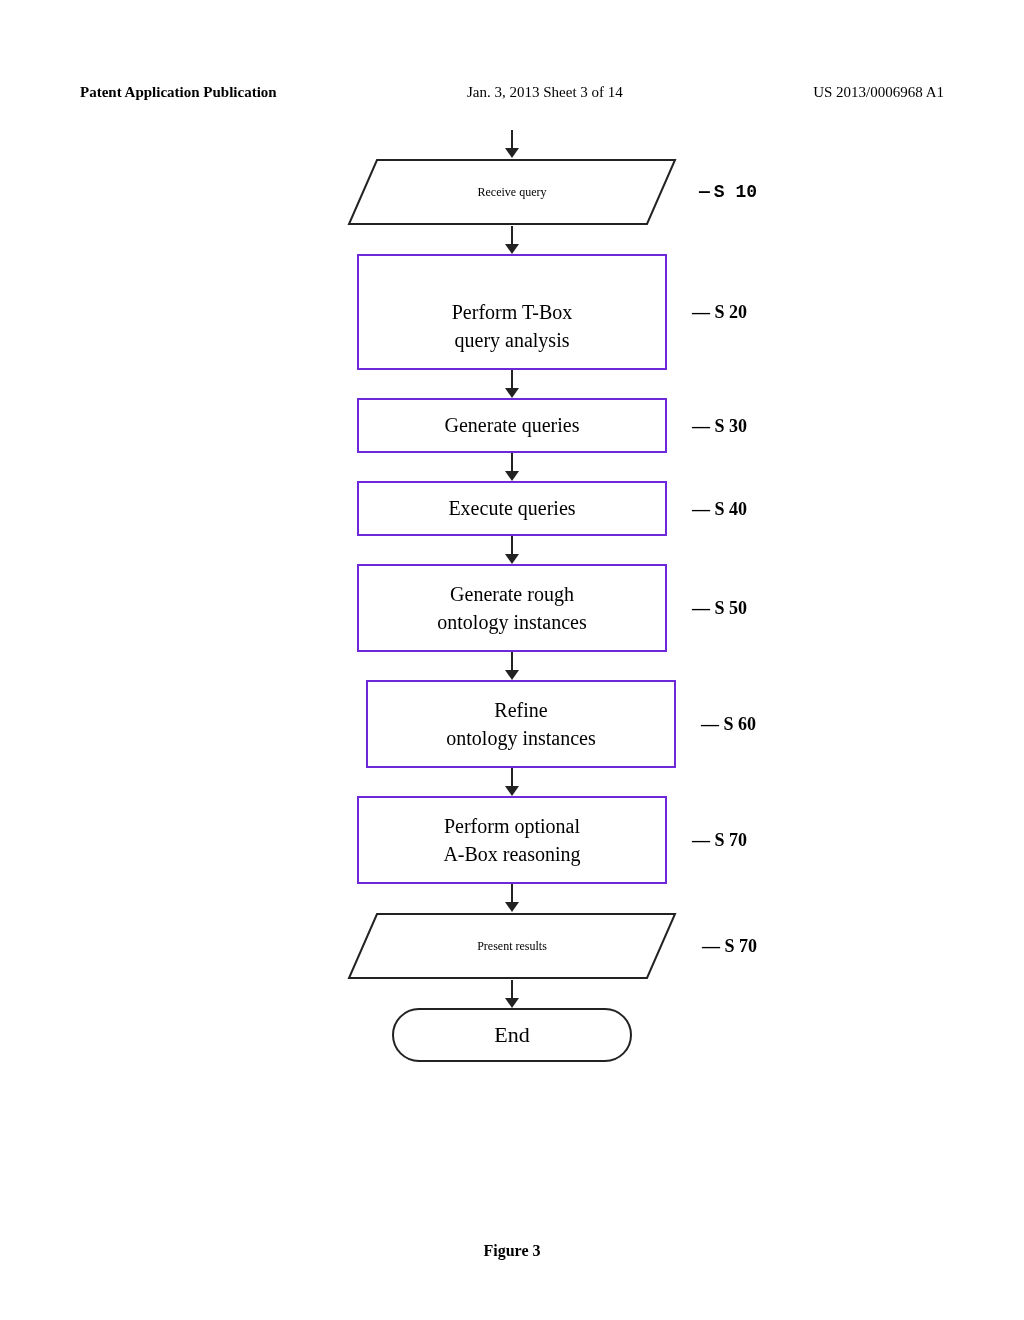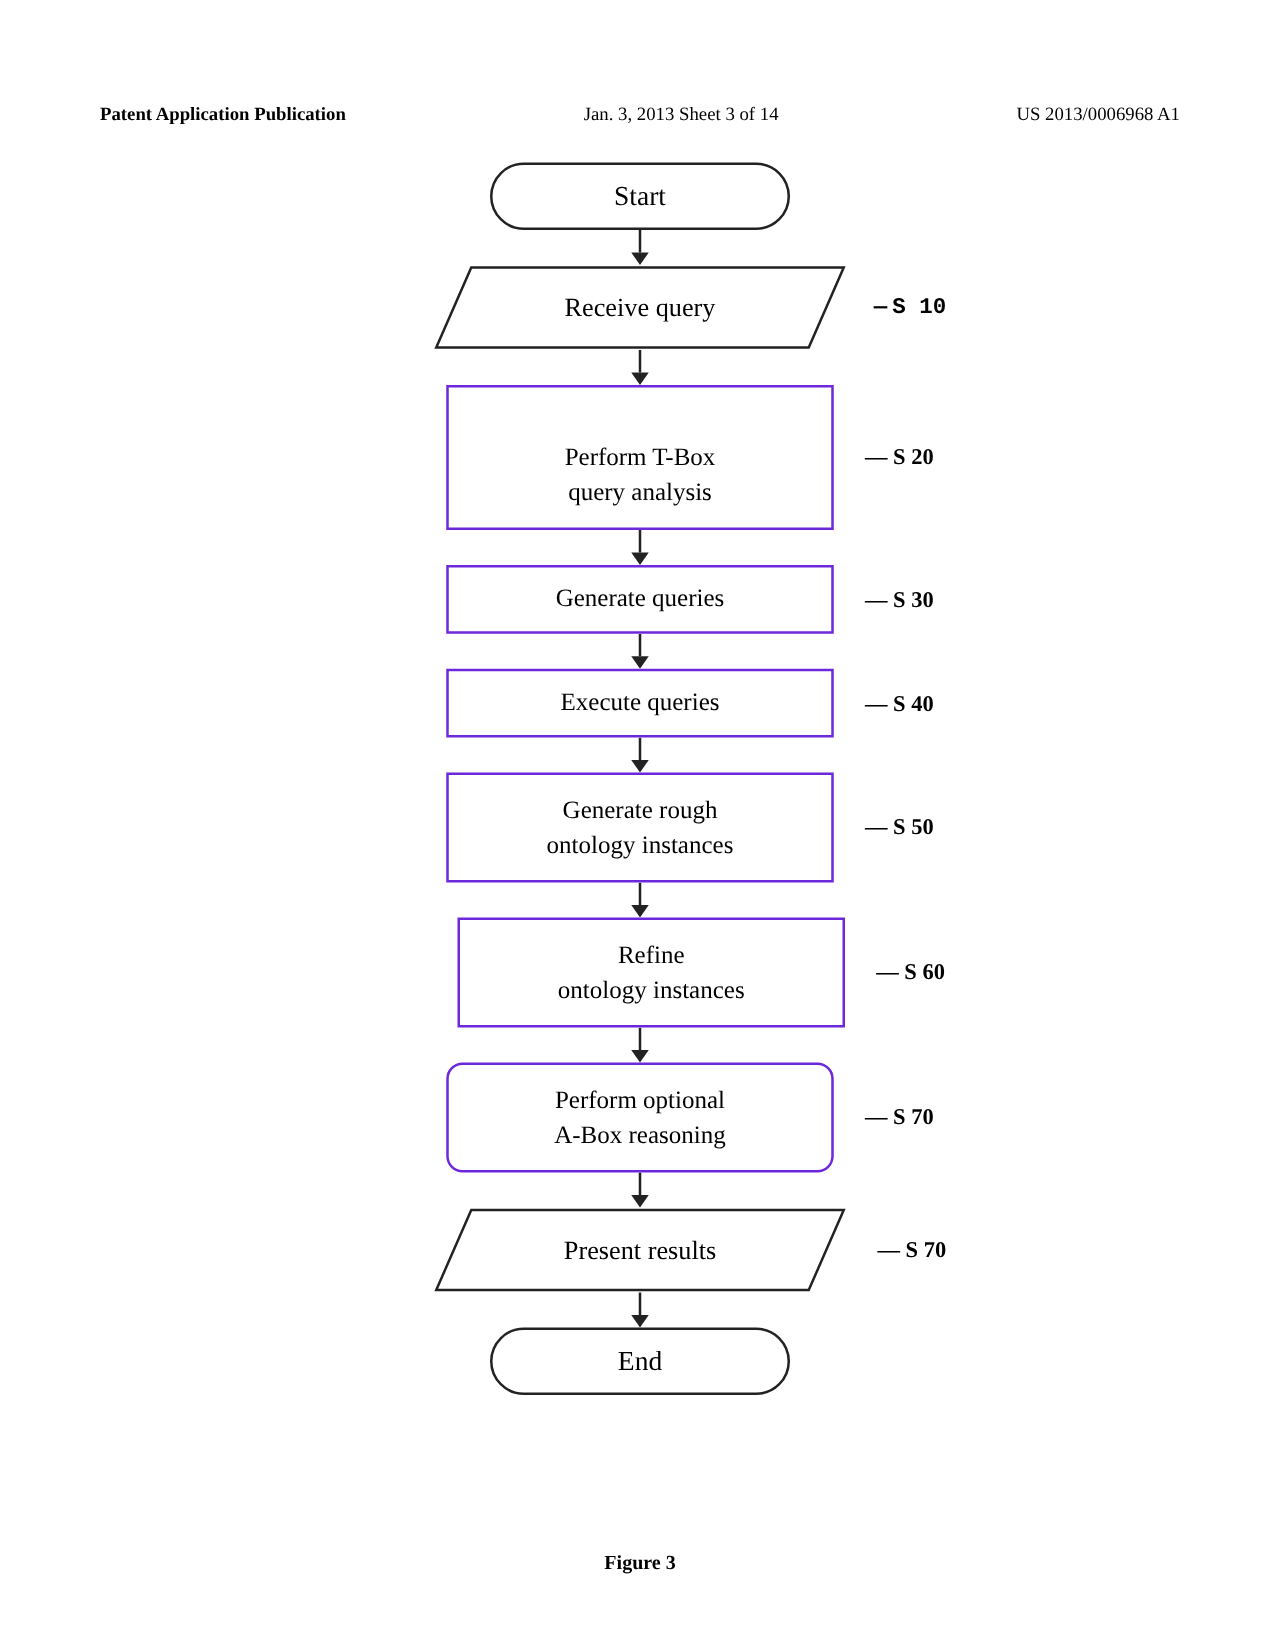--- a/index.html
+++ b/index.html
@@ -99,21 +99,21 @@
       position: absolute;
       top: 0;
       left: 0;
       width: 100%;
       height: 100%;
     }
 
     .parallelogram-wrapper .para-text {
       position: relative;
       z-index: 1;
-      font-size: 21px;
+      font-size: 12px;
       text-align: right;
     }
 
     
     .step-label {
       position: absolute;
       right: -70px;
       top: 50%;
       transform: translateY(-50%);
       font-size: 18px;
@@ -160,25 +160,20 @@
 <body>
 
 <div class="page-header">
   <span class="header-left">Patent Application Publication</span>
   <span class="header-center">Jan. 3, 2013   Sheet 3 of 14</span>
   <span class="header-right">US 2013/0006968 A1</span>
 </div>
 
 <div class="flowchart">
 
-  <div class="labeled">
-    <div class="terminal">
-      <span>Start</span>
-    </div>
-  </div>
 
   <div class="arrow-spacer">
     <div class="arrow-line"></div>
     <div class="arrow-head"></div>
   </div>
 
   <div class="labeled">
     <div class="parallelogram-wrapper">
       <svg class="para-bg" viewBox="0 0 330 68" preserveAspectRatio="none">
         <polygon points="30,2 328,2 300,66 2,66" fill="white" stroke="#222" stroke-width="2"></polygon>
@@ -247,21 +242,21 @@
     </div>
     <span style="position:absolute; right:-80px; top:50%; transform:translateY(-50%); font-size:18px; font-weight:bold; white-space:nowrap;">— S 60</span>
   </div>
 
   <div class="arrow-spacer">
     <div class="arrow-line"></div>
     <div class="arrow-head"></div>
   </div>
 
   <div class="labeled" style="position:relative;">
-    <div class="process" style="line-height:1.4;border-radius:13px;">
+    <div class="process" style="line-height:1.4;">
       <span>Perform optional<br>A-Box reasoning</span>
     </div>
     <span style="position:absolute; right:-80px; top:50%; transform:translateY(-50%); font-size:18px; font-weight:bold; white-space:nowrap;">— S 70</span>
   </div>
 
   <div class="arrow-spacer">
     <div class="arrow-line"></div>
     <div class="arrow-head"></div>
   </div>
 

